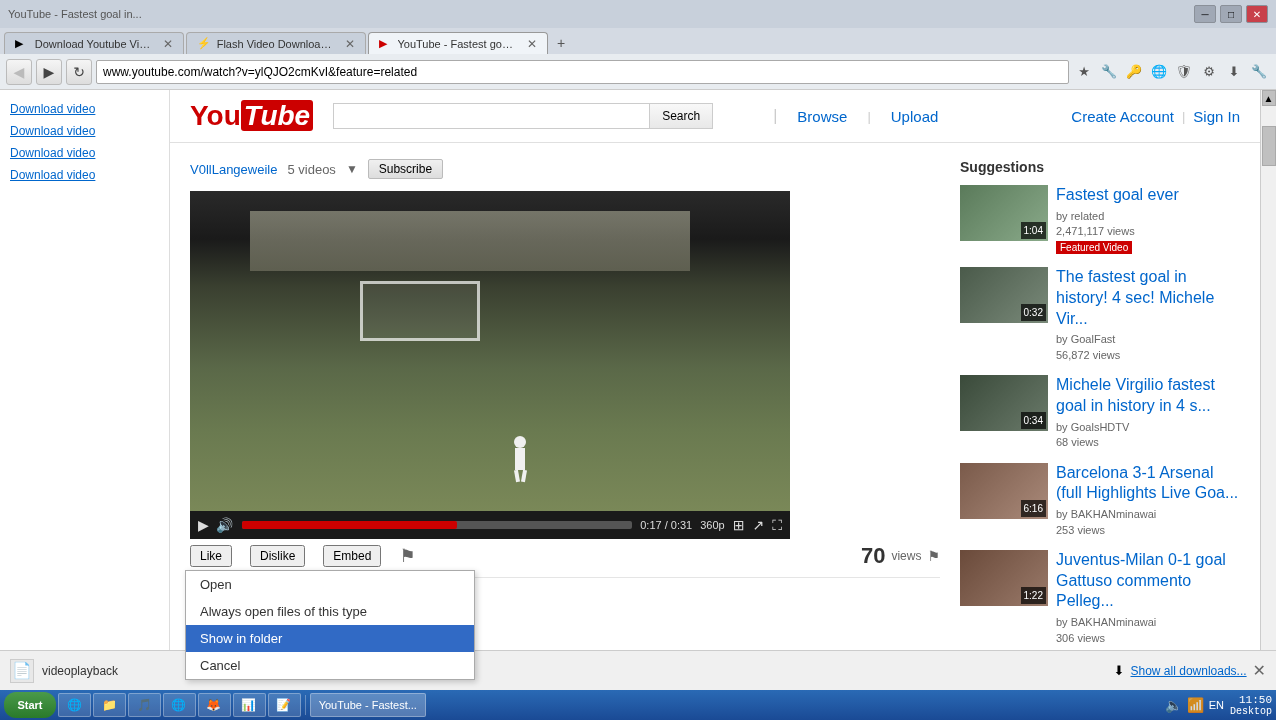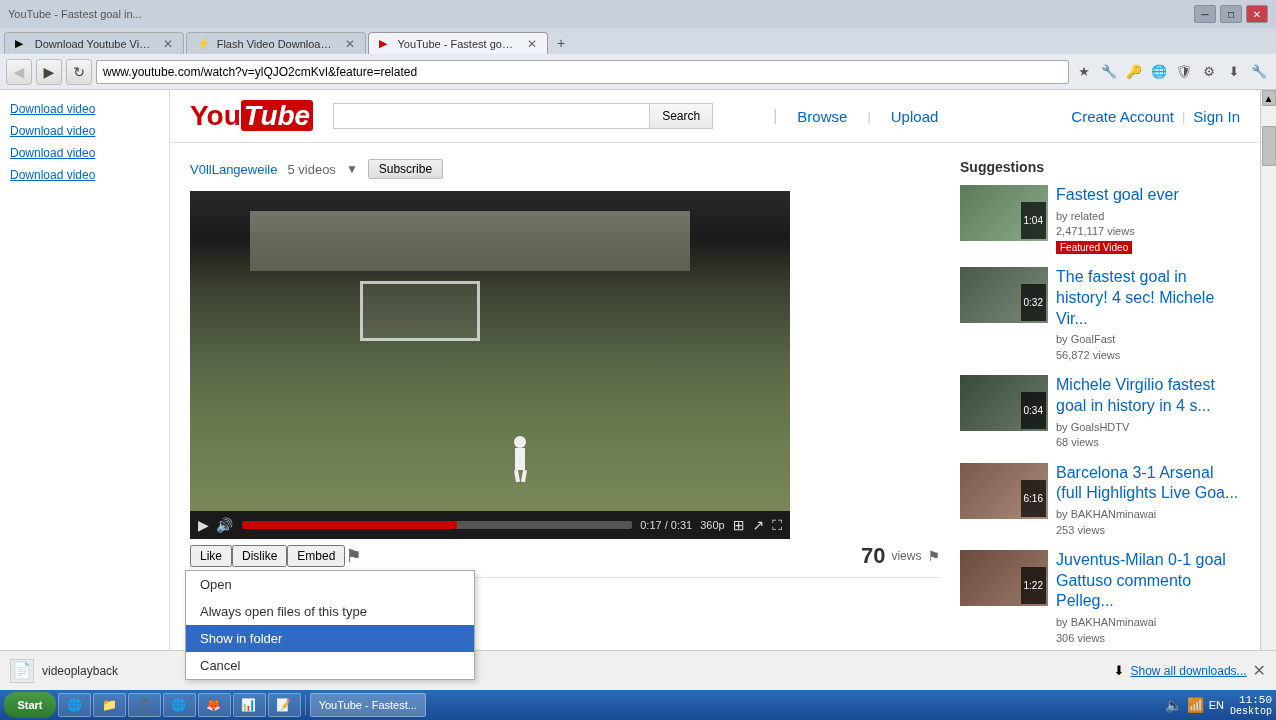--- a/index.html
+++ b/index.html
@@ -91,21 +91,21 @@
     .taskbar-right { margin-left: auto; display: flex; align-items: center; gap: 6px; }
     .taskbar-icons { display: flex; gap: 4px; align-items: center; }
     .taskbar-icon { font-size: 14px; color: rgba(255,255,255,0.8); }
     .taskbar-time { color: white; font-size: 11px; text-align: right; font-family: Liberation Mono, monospace; }
 
     
     .suggestions { width: 280px; flex-shrink: 0; }
     .suggestions-title { font-size: 14px; font-weight: bold; color: #333; margin-bottom: 10px; }
     .suggestion-item { display: flex; gap: 8px; margin-bottom: 12px; }
     .suggestion-thumb { width: 88px; height: 56px; background: #888; flex-shrink: 0; position: relative; overflow: hidden; }
-    .suggestion-thumb-overlay { position: absolute; bottom: 2px; right: 2px; background: rgba(0,0,0,0.7); color: white; font-size: 10px; padding: 13px 3px; }
+    .suggestion-thumb-overlay { position: absolute; bottom: 2px; right: 2px; background: rgba(0,0,0,0.7); color: white; font-size: 10px; padding: 3px 3px; }
     .suggestion-info { flex: 1; }
     .suggestion-title { color: #0066cc; font-size: 16px; line-height: 1.3; margin-bottom: 3px; }
     .suggestion-meta { color: #666; font-size: 11px; line-height: 1.4; }
     .featured-badge { background: #cc0000; color: white; font-size: 10px; padding: 1px 4px; }
   </style>
 </head>
 <body>
 
 <div class="browser-chrome">
   <div class="title-bar">
@@ -223,21 +223,21 @@
               <div class="progress-bar-fill"></div>
             </div>
             <span class="time-display">0:17 / 0:31</span>
             <span class="quality-btn">360p</span>
             <span class="ctrl-btn">⊞</span>
             <span class="ctrl-btn">↗</span>
             <span class="fullscreen-btn">⛶</span>
           </div>
         </div>
 
-        <div style="display:flex;align-items:center;gap:0;padding:8px 0;border-bottom:1px solid #e5e5e5;">
+        <div style="display:flex;align-items:center;gap:18px;padding:8px 0;border-bottom:1px solid #e5e5e5;">
           <button style="font-size:12px;padding:2px 8px;cursor:pointer;">Like</button>
           <button style="font-size:12px;padding:2px 8px;cursor:pointer;">Dislike</button>
           <button style="font-size:12px;padding:2px 8px;cursor:pointer;">Embed</button>
           <span style="font-size:18px;color:#666;cursor:pointer;">⚑</span>
           <div style="margin-left:auto;display:flex;align-items:center;gap:6px;">
             <span style="font-size:22px;font-weight:bold;color:#333;">70</span>
             <span style="font-size:12px;color:#666;">views</span>
             <span style="font-size:14px;color:#666;cursor:pointer;">⚑</span>
           </div>
         </div>

